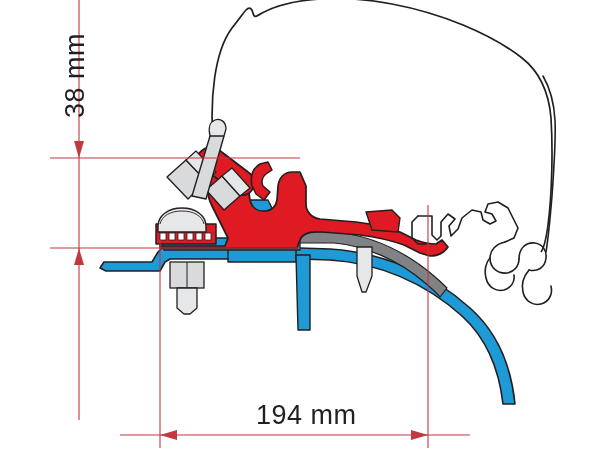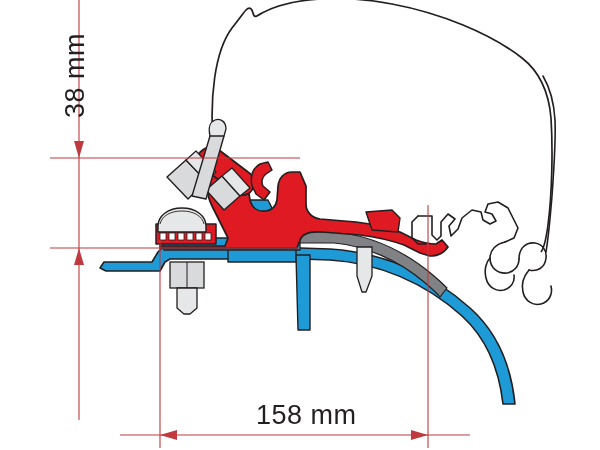--- a/index.html
+++ b/index.html
@@ -211,15 +211,15 @@
       <polygon points="79,158 74,141 84,141"></polygon>
       <polygon points="79,248 74,265 84,265"></polygon>
       <polygon points="160,435 177,430 177,440"></polygon>
       <polygon points="428,435 411,430 411,440"></polygon>
     </g>
 
   </svg>
 
   <div class="dimlabel" id="label-height">38 mm</div>
 
-  <div class="dimlabel" id="label-width">158 mm</div>
+  <div class="dimlabel" id="label-width">194 mm</div>
 
 </div>
 
 </body></html>

